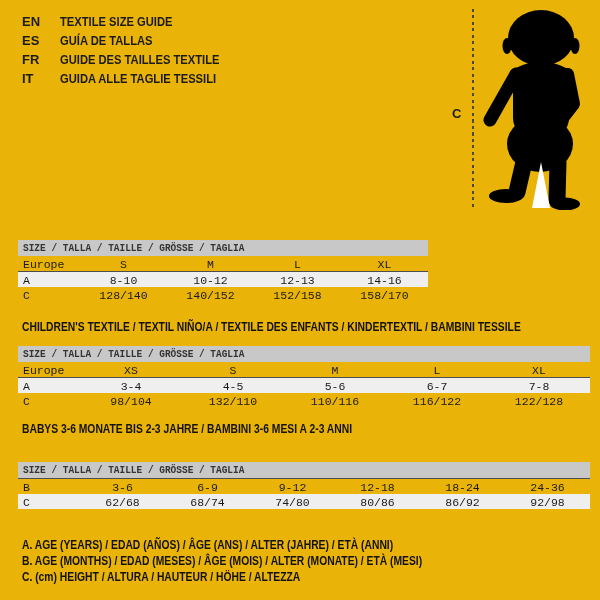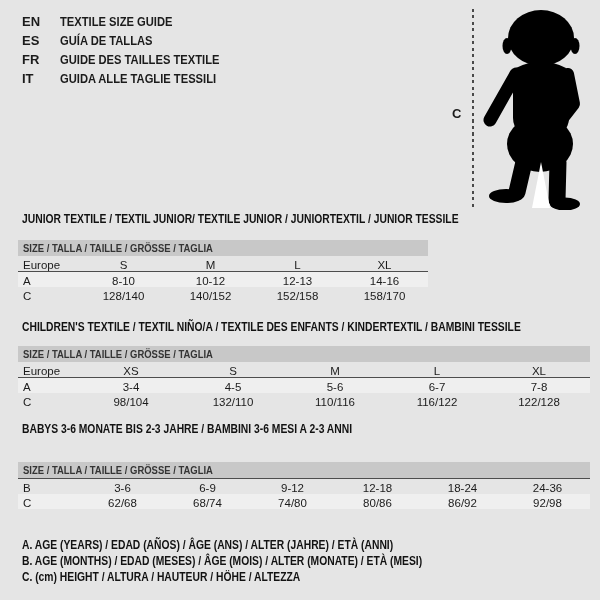--- a/index.html
+++ b/index.html
@@ -1,34 +1,34 @@
 <!DOCTYPE html>
 <html><head>
 <meta charset="utf-8">
 <style>
   html,body{margin:0;padding:0;background:#fff;}
   #canvas{
-    position:relative;width:600px;height:600px;background:#e5e5e5;
+    position:relative;width:600px;height:600px;background:#eab308;
     font-family:"Liberation Sans","DejaVu Sans",sans-serif;
     color:#1b1b1b;overflow:hidden;
   }
   .cond{display:inline-block;transform:scaleX(0.86);transform-origin:0 50%;white-space:nowrap;}
   
   .lang-list{position:absolute;left:22px;top:12px;}
   .lang-row{display:flex;height:19px;align-items:center;font-weight:bold;font-size:13px;}
   .lang-code{width:38px;}
   
   .dash-line{position:absolute;left:472px;top:9px;width:2px;height:198px;
     background:repeating-linear-gradient(to bottom,#4a4a4a 0 3px,transparent 3px 6.5px);}
   .c-label{position:absolute;left:452px;top:106px;font-weight:bold;font-size:13px;}
   .baby{position:absolute;left:479px;top:6px;}
   
   .tbl-title{position:absolute;left:22px;font-weight:bold;font-size:12px;color:#121212;line-height:16px;}
   
-  .size-table{position:absolute;left:18px;font-size:11.5px;}
+  .size-table{position:absolute;left:18px;font-size:11.5px;font-family:Liberation Mono, monospace;}
   .band{height:16px;background:#c8c8c8;display:flex;align-items:center;padding-left:5px;
     font-weight:bold;font-size:11px;color:#343434;}
   .trow{height:15px;display:flex;align-items:flex-end;}
   .trow.alt{background:#efefef;}
   .rule{height:0;border-top:1px solid #4d4d4d;}
   .lbl{width:62px;padding-left:5px;box-sizing:border-box;}
   .cell{flex:1;text-align:center;}
   
   .footnotes{position:absolute;left:22px;top:537px;font-weight:bold;font-size:12px;line-height:16px;color:#121212;}
 </style>
@@ -68,23 +68,20 @@
     <line x1="37" y1="68" x2="11" y2="114" stroke="#000" stroke-width="13" stroke-linecap="round"></line>
     <polyline points="89,68 95,98 81,116" fill="none" stroke="#000" stroke-width="12" stroke-linecap="round" stroke-linejoin="round"></polyline>
     <ellipse cx="61" cy="138" rx="33" ry="28"></ellipse>
     <line x1="45" y1="156" x2="38" y2="186" stroke="#000" stroke-width="17" stroke-linecap="round"></line>
     <line x1="79" y1="156" x2="78" y2="194" stroke="#000" stroke-width="17" stroke-linecap="round"></line>
     <path d="M53,202 L62,156 L71,202 Z" fill="#ffffff"></path>
     <ellipse cx="27" cy="190" rx="17" ry="7"></ellipse>
     <ellipse cx="86" cy="198" rx="15" ry="6.5"></ellipse>
   </svg>
 
-  <div class="tbl-title" style="top:211px;">
-    <span class="cond">JUNIOR TEXTILE / TEXTIL JUNIOR/ TEXTILE JUNIOR / JUNIORTEXTIL / JUNIOR TESSILE</span>
-  </div>
   <div class="size-table" style="top:240px;width:410px;">
     <div class="band">
       <span class="cond">SIZE / TALLA / TAILLE / GRÖSSE / TAGLIA</span>
     </div>
     <div class="trow">
       <span class="lbl">Europe</span>
       <span class="cell">S</span>
       <span class="cell">M</span>
       <span class="cell">L</span>
       <span class="cell">XL</span>

